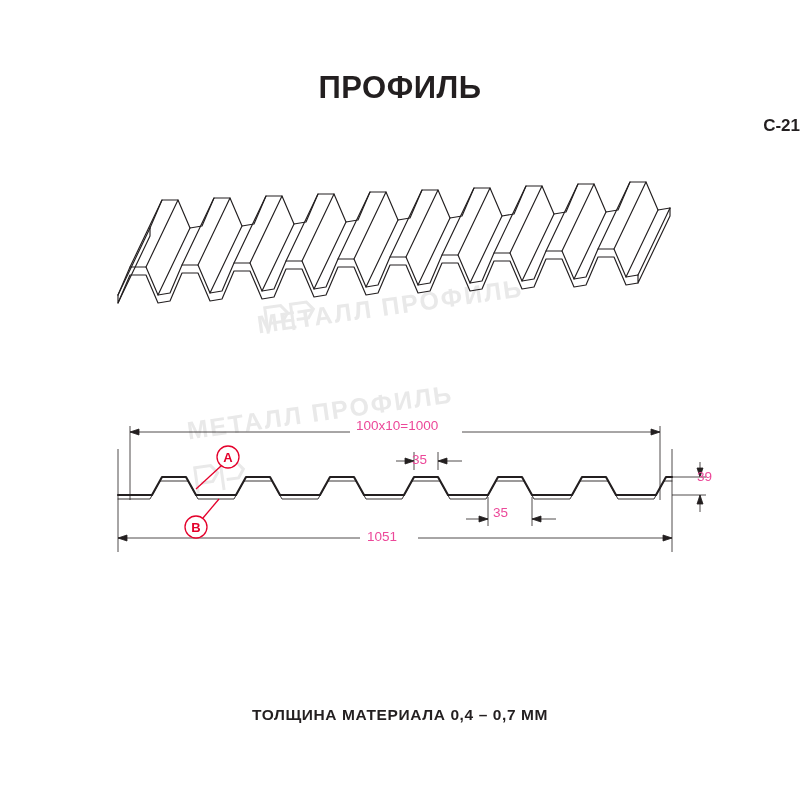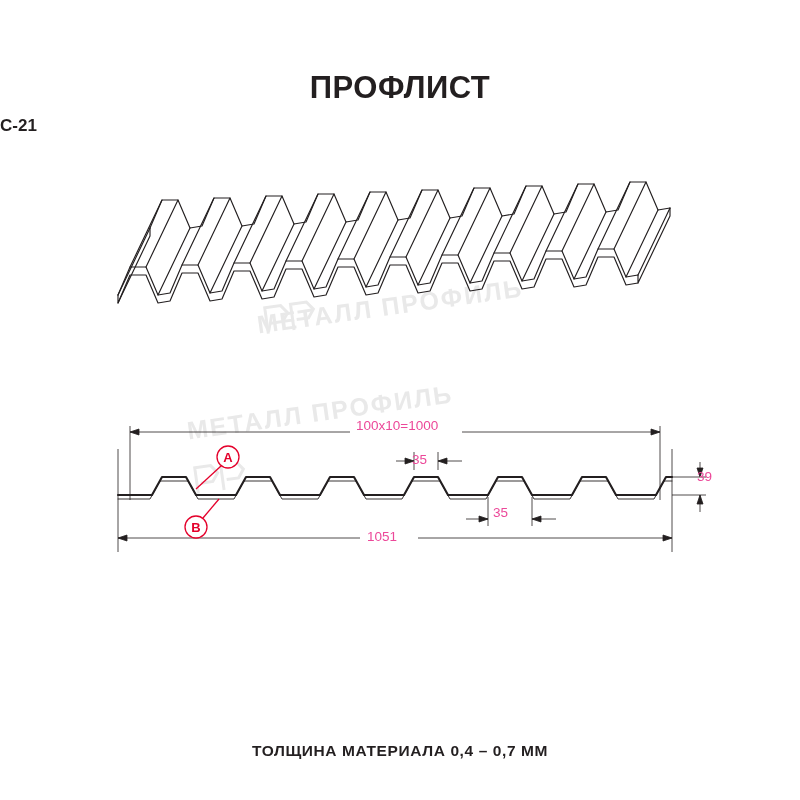--- a/index.html
+++ b/index.html
@@ -27,34 +27,33 @@
     text-align: center;
     font-size: 31px;
     font-weight: bold;
     letter-spacing: 0.5px;
   }
   .subtitle {
     position: absolute;
     top: 116px;
     left: 0;
     width: 800px;
-    text-align: left;
+    text-align: right;
     font-size: 17px;
     font-weight: bold;
   }
   .footer {
     position: absolute;
     top: 706px;
     left: 0;
     width: 800px;
     text-align: center;
     font-size: 15.5px;
     font-weight: bold;
     letter-spacing: 0.6px;
-    margin-top: 36px;
   }
   svg.art {
     position: absolute;
     top: 0;
     left: 0;
   }
   .wm {
     position: absolute;
     pointer-events: none;
     user-select: none;
@@ -89,21 +88,21 @@
     font-size: 13px;
     font-weight: bold;
     fill: #e4002b;
   }
 </style>
 </head>
 <body>
 
 <div class="page">
 
-  <div class="title">ПРОФЛИСТ</div>
+  <div class="title">ПРОФИЛЬ</div>
   <div class="subtitle">С-21</div>
 
   <div class="wm wm1">МЕТАЛЛ ПРОФИЛЬ</div>
   <div class="wm wm2">МЕТАЛЛ ПРОФИЛЬ</div>
 
   <svg class="wm-logo" style="top:292px; left:258px;" width="70" height="46" viewBox="0 0 70 46">
     <g transform="rotate(-8 35 23)" fill="none" stroke="#e9e9e9" stroke-width="3">
       <path d="M8 38 L8 12 L24 12 L30 20 L24 28 L12 28"></path>
       <path d="M34 38 L34 12 L50 12 L56 20 L50 28 L38 28"></path>
     </g>

